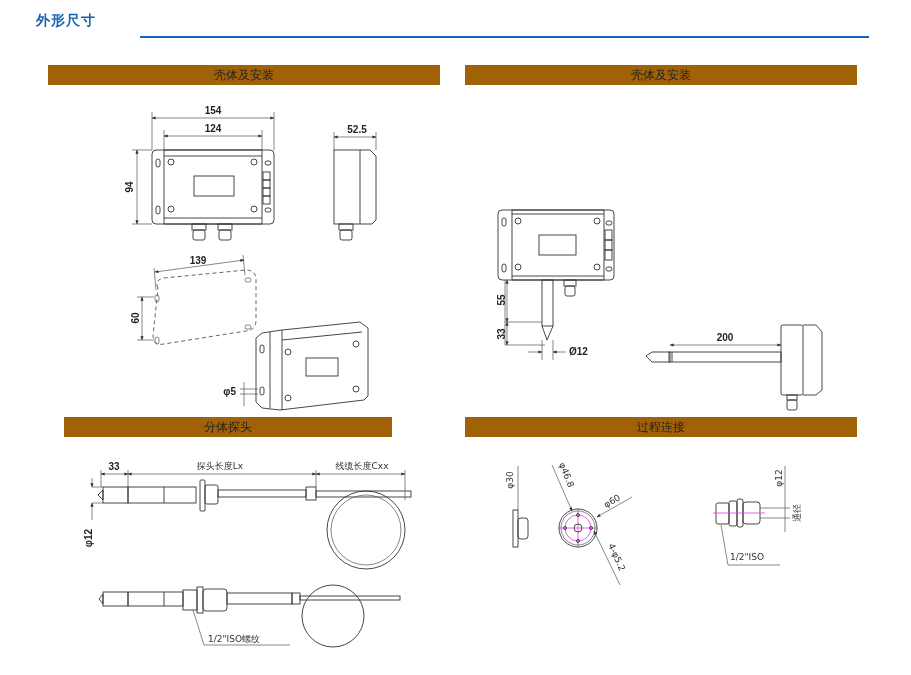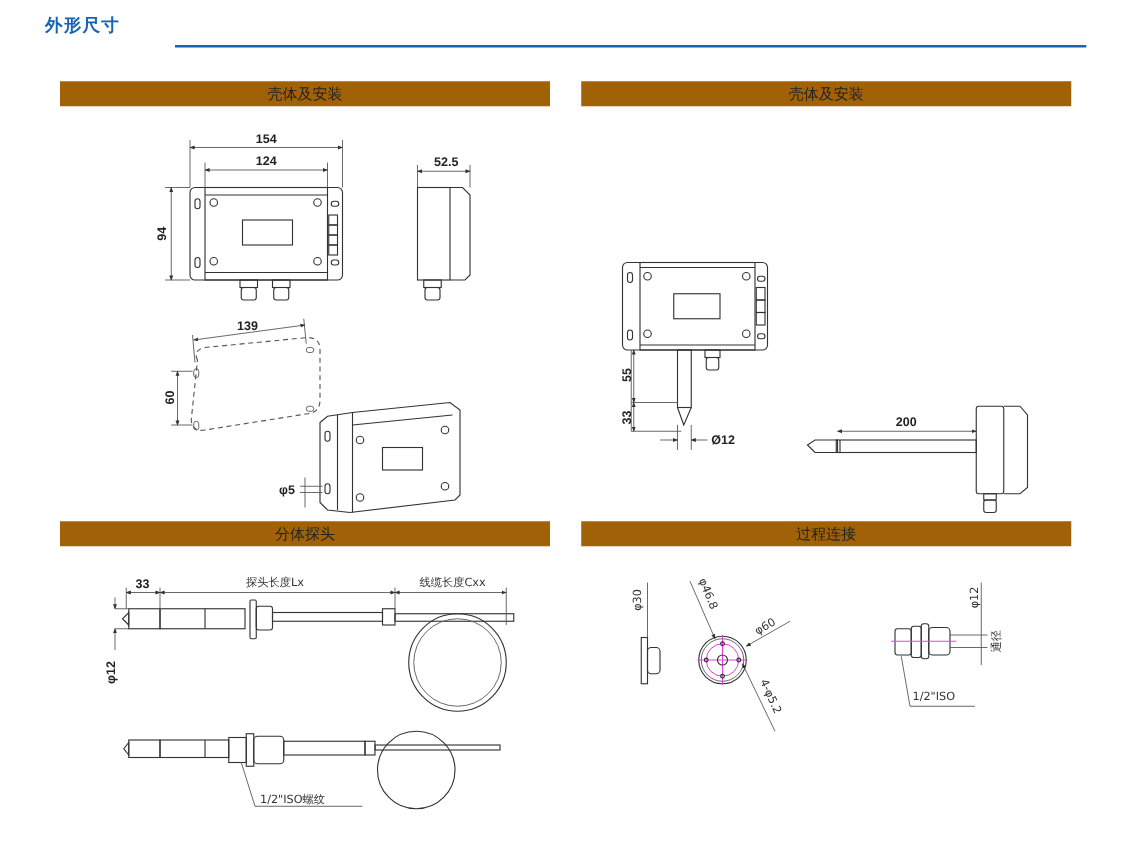--- a/index.html
+++ b/index.html
@@ -16,21 +16,21 @@
   .mag{stroke:#e040e0;fill:none;stroke-width:0.8;}
 </style>
 </head>
 <body>
 
 <div class="title">外形尺寸</div>
 <div class="title-line"></div>
 
 <div class="band" style="left:48px;top:65px;width:392px;">壳体及安装</div>
 <div class="band" style="left:465px;top:65px;width:392px;">壳体及安装</div>
-<div class="band" style="left:48px;top:417px;width:392px;">分体探头</div>
+<div class="band" style="left:64px;top:417px;width:328px;">分体探头</div>
 <div class="band" style="left:465px;top:417px;width:392px;">过程连接</div>
 
 <svg width="911" height="675" viewBox="0 0 911 675">
   <defs>
     <marker id="ar" viewBox="0 0 8 8" refX="7" refY="4" markerWidth="6" markerHeight="6" orient="auto-start-reverse">
       <path d="M0,1 L8,4 L0,7 z" fill="#333"></path>
     </marker>
   </defs>
 
   <g>

